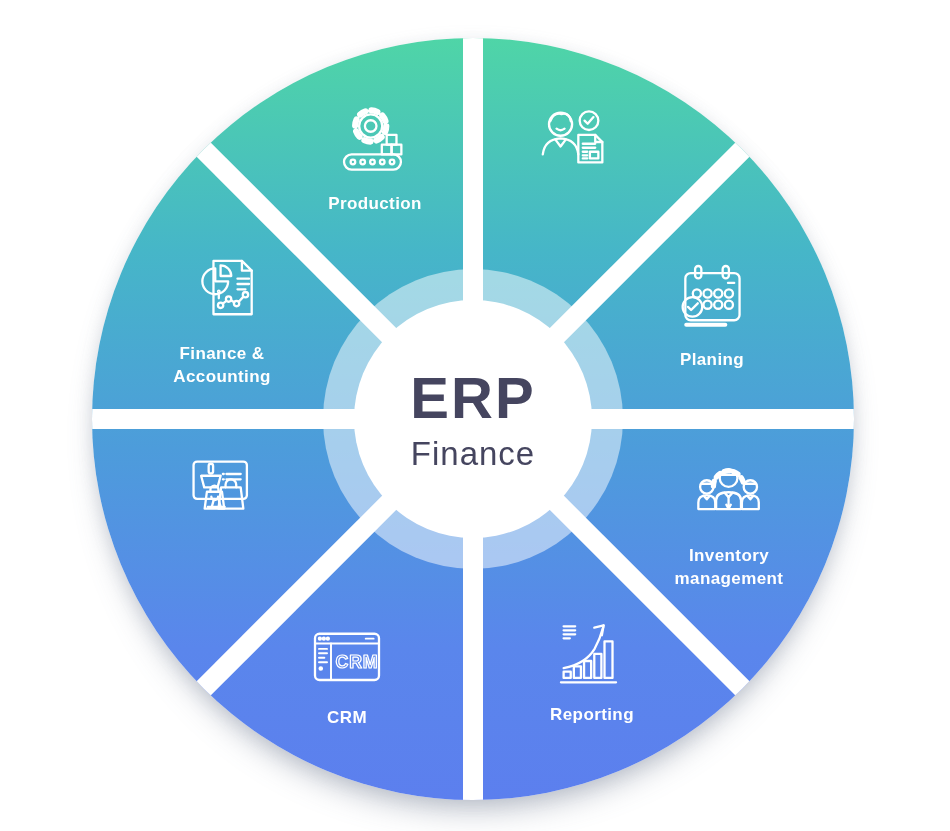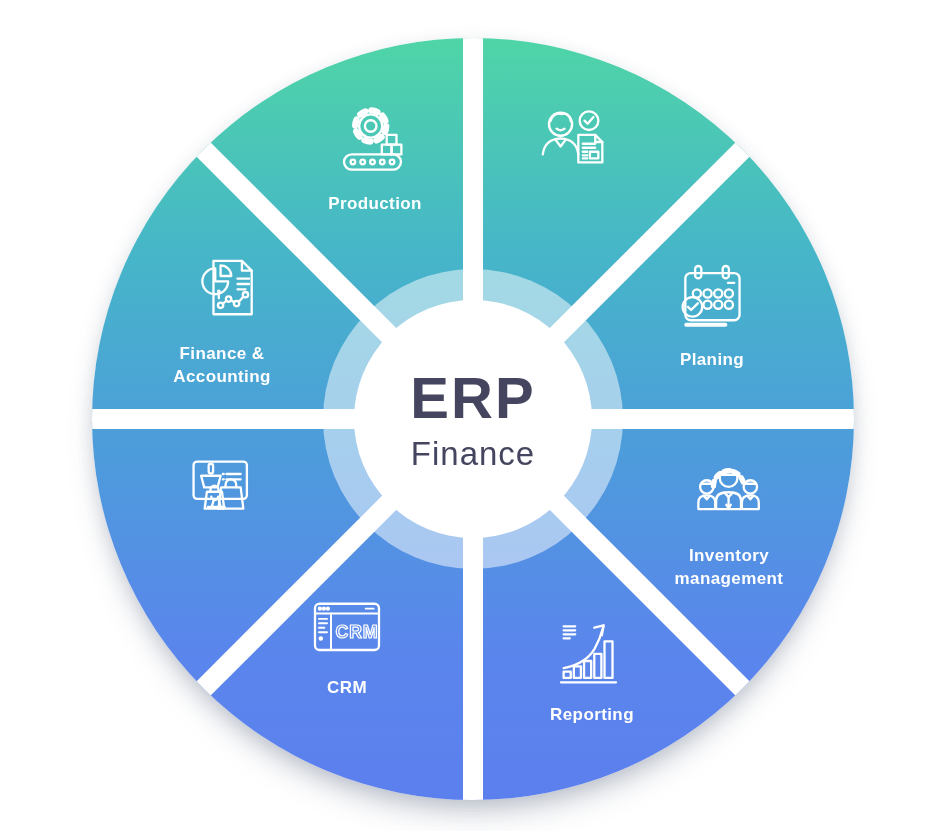--- a/index.html
+++ b/index.html
@@ -66,21 +66,21 @@
   .module .label {
     color:#ffffff; font-weight:700; font-size:17px;
     line-height:1.38; text-align:center;
     white-space:pre-line; letter-spacing:.4px;
   }
   .m-production { left:283px; top:64px; }
   .m-hr         { left:481px; top:64px; }
   .m-planing    { left:620px; top:220px; }
   .m-inventory  { left:637px; top:416px; }
   .m-reporting  { left:500px; top:575px; }
-  .m-crm        { left:255px; top:548px;justify-content:space-between; }
+  .m-crm        { left:255px; top:578px;justify-content:space-between; }
   .m-sale       { left:130px; top:412px; }
   .m-finance    { left:130px; top:214px;align-items:flex-end; }
 </style>
 </head>
 <body>
 
 <div class="wheel">
   <div class="wheel-clip">
 
     <div class="halo"></div>

